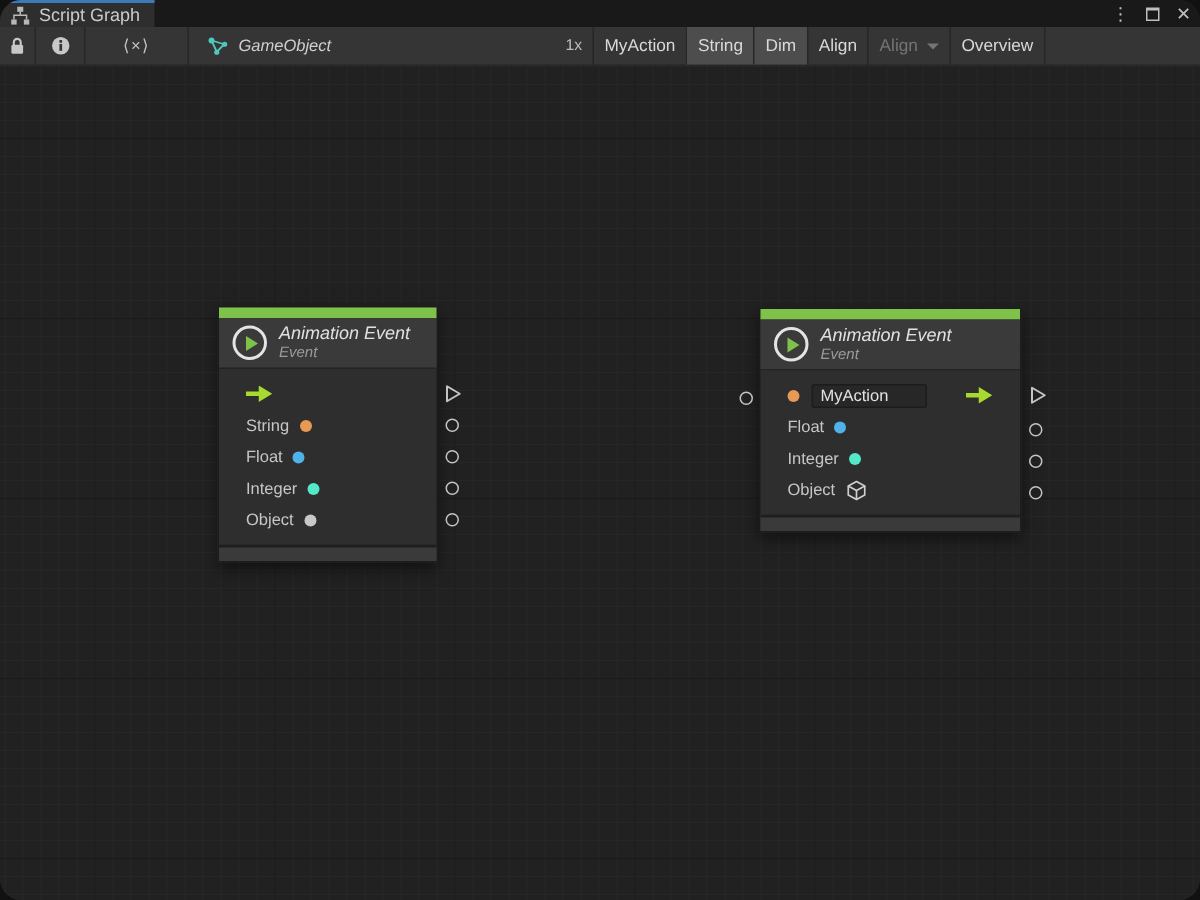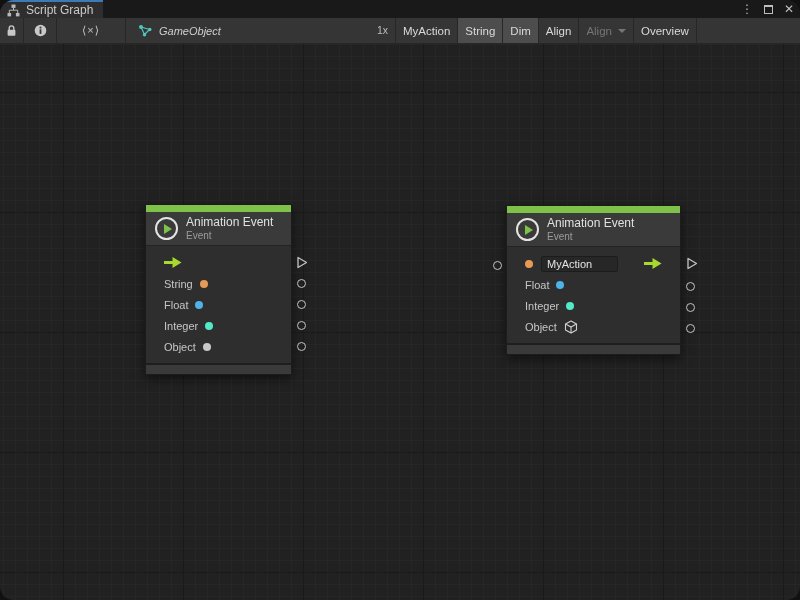--- a/index.html
+++ b/index.html
@@ -58,21 +58,21 @@
 
   
   .node {
     position:absolute; background:#2E2E2E; border:1px solid #1C1C1C;
     box-shadow:0 4px 10px rgba(0,0,0,0.5);
   }
   .node-accent { height:7px; background:#7EC24A; }
   .node-header { height:34px; background:#3A3A3A; border-bottom:1px solid #232323; display:flex; align-items:center; gap:8px; padding:0 9px; }
   .play-badge { width:23px; height:23px; border:2px solid #E4E4E4; border-radius:50%; display:flex; align-items:center; justify-content:center; flex:0 0 auto; }
   .play-tri { width:0; height:0; border-top:5px solid transparent; border-bottom:5px solid transparent; border-left:8px solid #7EC24A; margin-left:2px; }
-  .node-titles { display:flex; flex-direction:column; justify-content:flex-start; line-height:1.15; }
+  .node-titles { display:flex; flex-direction:column; justify-content:flex-start; line-height:1.15;font-style:italic; }
   .node-title { font-size:12px; color:#E0E0E0; white-space:nowrap; }
   .node-subtitle { font-size:10px; color:#9C9C9C; }
   .node-body { padding:6px 10px; }
   .port-row { height:21px; display:flex; align-items:center; gap:7px; padding:0 8px; font-size:11px; color:#C6C6C6; }
   .port-row.input-row { justify-content:flex-start; gap:8px; }
   .spacer { flex:1; }
   .dot { width:8px; height:8px; border-radius:50%; background:#C8C8C8; flex:0 0 auto; }
   .name-input {
     width:77px; height:16px; background:#272727; border:1px solid #1C1C1C; border-radius:2px;
     color:#E2E2E2; font-size:11px; font-family:"Liberation Sans",sans-serif; padding:0 5px; outline:none;

